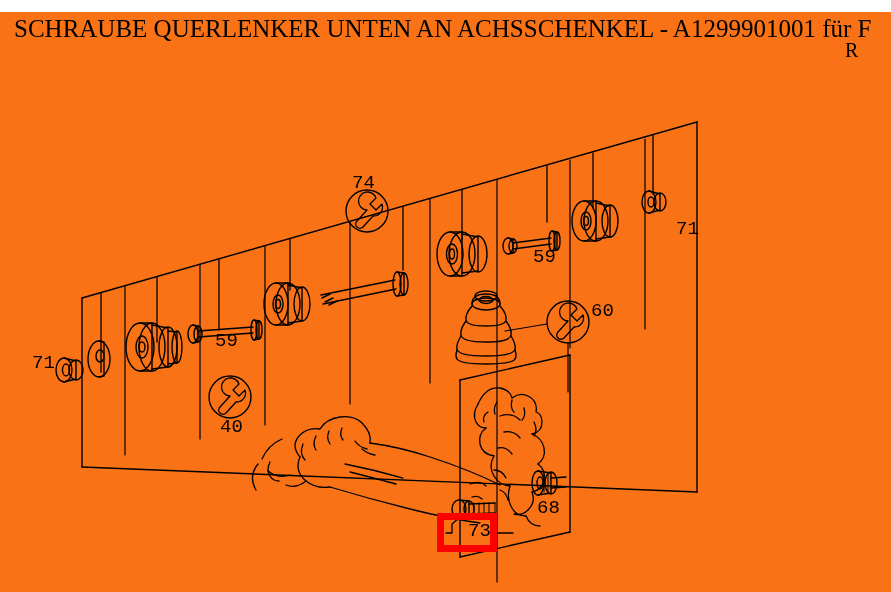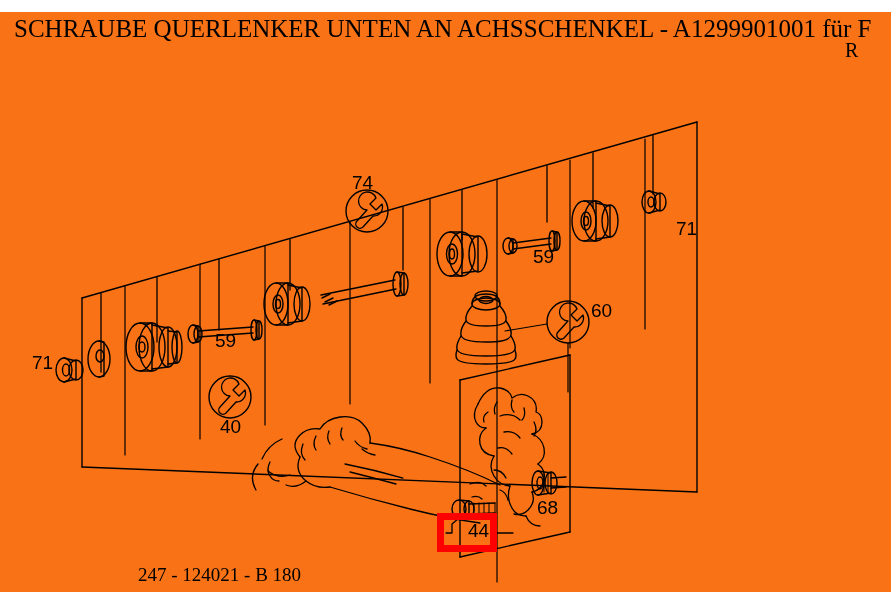--- a/index.html
+++ b/index.html
@@ -62,21 +62,21 @@
     left: 437px;
     top: 501px;
     width: 60px;
     height: 39px;
     border: 7px solid #ff0000;
     box-sizing: border-box;
     background: transparent;
   }
   .callout {
     position: absolute;
-    font-family: Liberation Sans, sans-serif;
+    font-family: Liberation Mono, monospace;
     font-size: 19px;
     color: #000000;
     white-space: nowrap;
   }
 </style>
 </head>
 <body>
 
 <div id="page">
 
@@ -328,17 +328,16 @@
   <div class="hl-box"></div>
 
   <div class="callout" style="left:32px; top:340px;">71</div>
   <div class="callout" style="left:215px; top:318px;">59</div>
   <div class="callout" style="left:220px; top:404px;">40</div>
   <div class="callout" style="left:352px; top:160px;">74</div>
   <div class="callout" style="left:533px; top:234px;">59</div>
   <div class="callout" style="left:676px; top:206px;">71</div>
   <div class="callout" style="left:591px; top:288px;">60</div>
   <div class="callout" style="left:537px; top:485px;text-align:center;">68</div>
-  <div class="callout" style="left:468px; top:508px;">44</div>
-
-  <div class="caption">247 - 124021 - B 180</div>
+  <div class="callout" style="left:468px; top:508px;">73</div>
+
 
 </div>
 
 </body></html>

